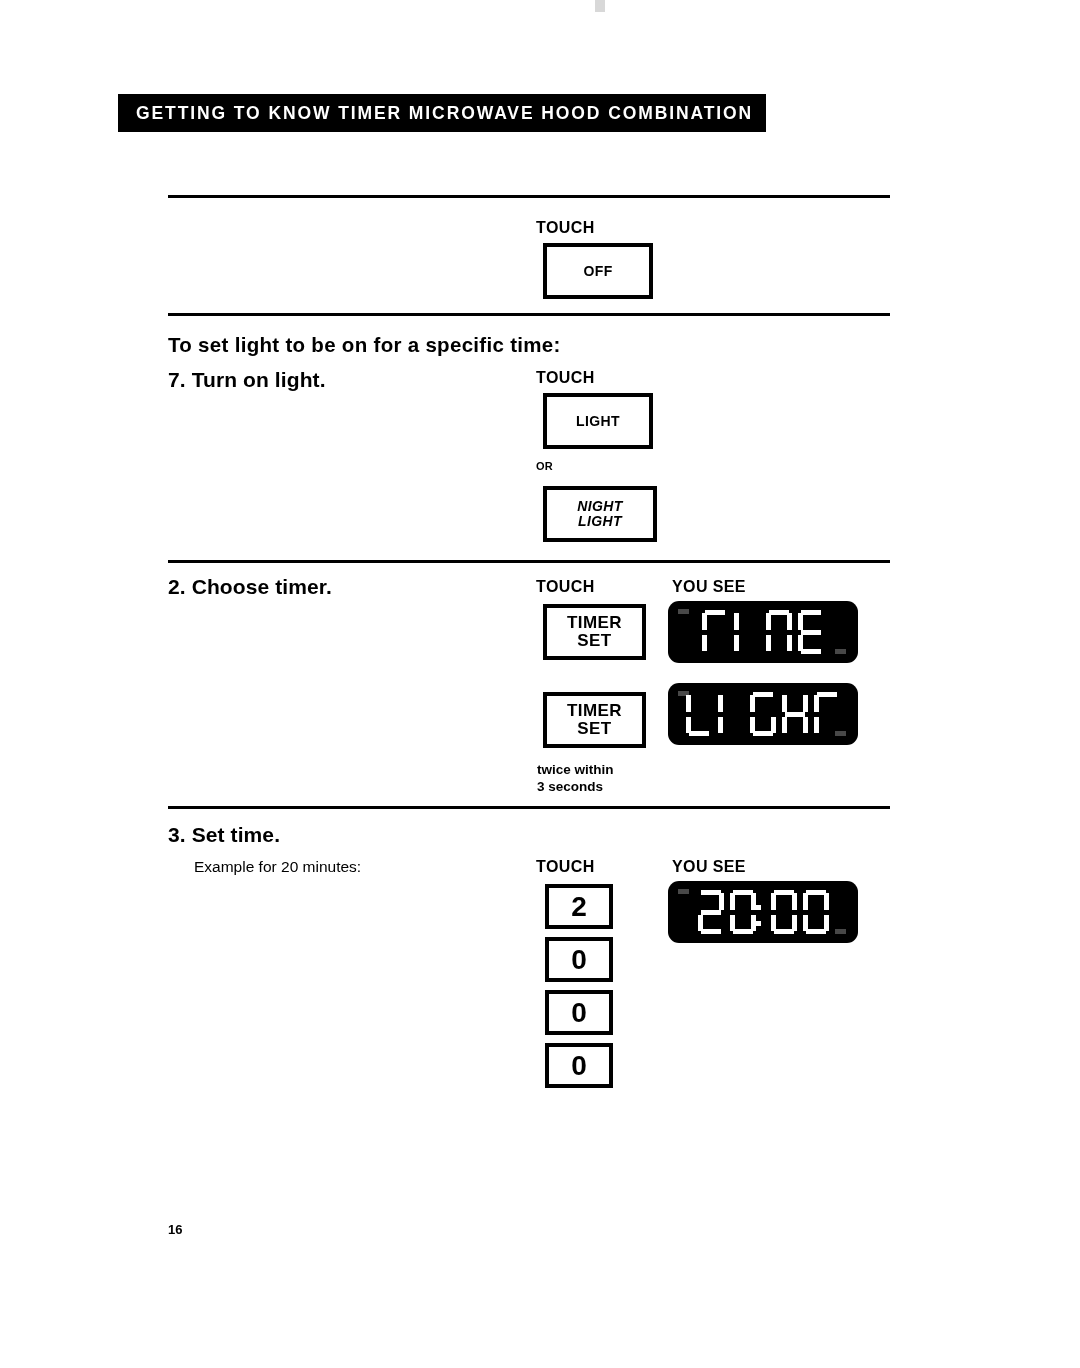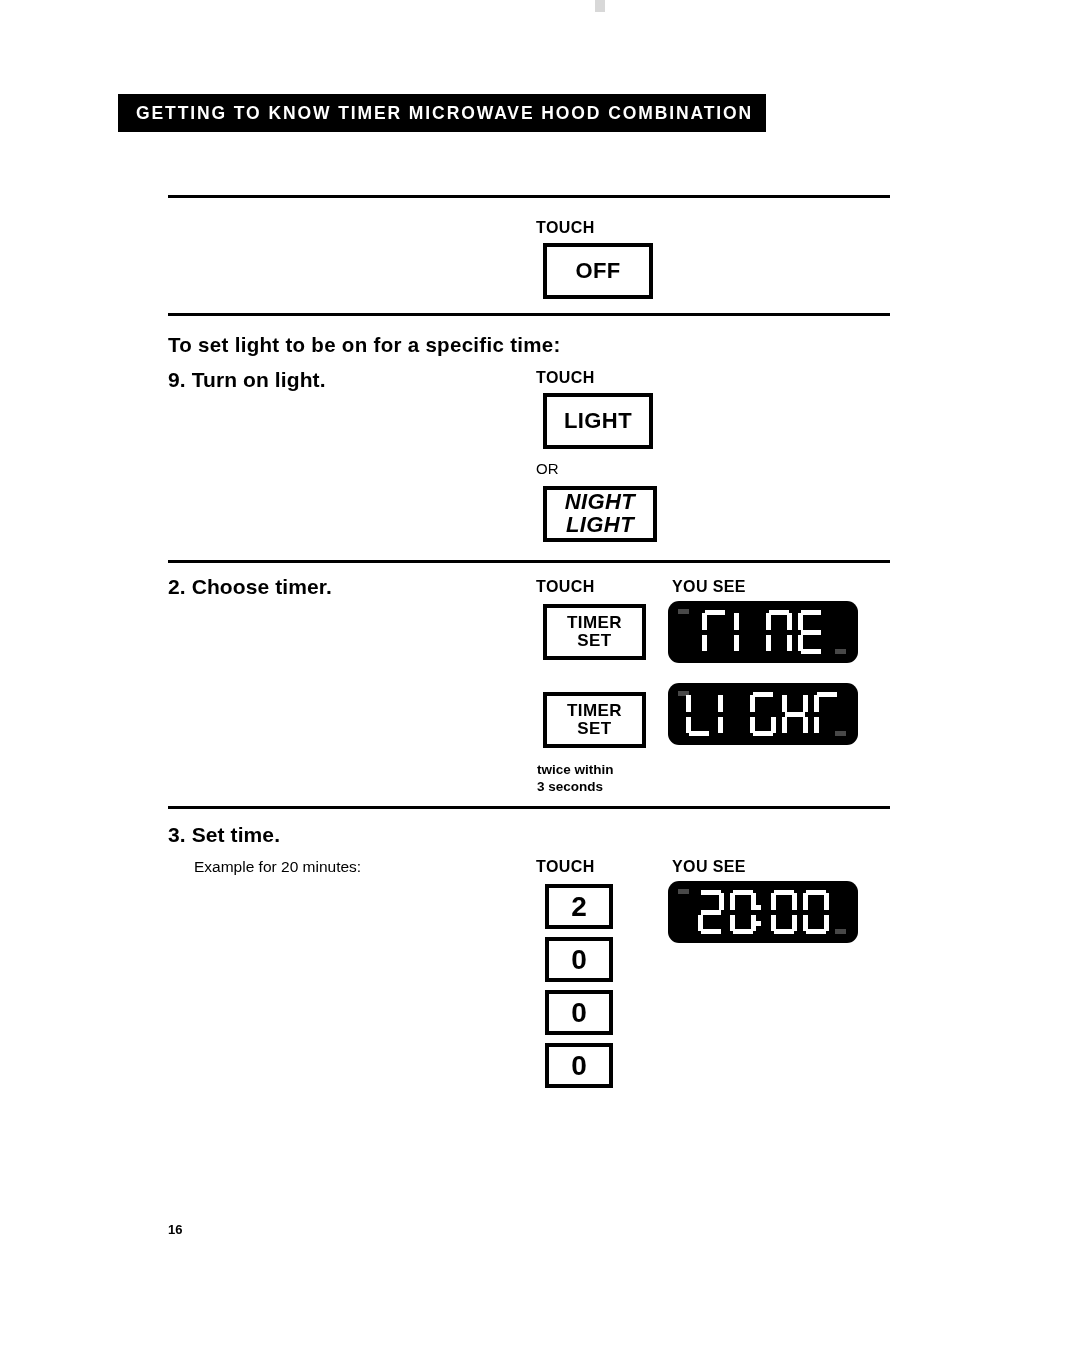--- a/index.html
+++ b/index.html
@@ -90,22 +90,22 @@
   
   .col-label {
     position: absolute;
     font-size: 16px;
     font-weight: bold;
     letter-spacing: 0.4px;
     white-space: nowrap;
   }
   .small-label {
     position: absolute;
-    font-size: 15px;
-    font-weight: normal;
+    font-size: 11px;
+    font-weight: bold;
     letter-spacing: 0.2px;
     white-space: nowrap;
   }
   .note-small {
     position: absolute;
     font-size: 13.5px;
     font-weight: bold;
     line-height: 17px;
     white-space: nowrap;
   }
@@ -117,21 +117,21 @@
     background: #ffffff;
     box-sizing: border-box;
     display: flex;
     flex-direction: column;
     align-items: center;
     justify-content: center;
     font-weight: bold;
     letter-spacing: 0.4px;
     line-height: 1.04;
   }
-  .pad.label-lg { font-size: 22px; text-align: right; }
+  .pad.label-lg { font-size: 14px; text-align: right; }
   .pad.label-md { font-size: 17px; }
   .pad.digit { font-size: 28px; letter-spacing: 0; }
 
   
   .display {
     position: absolute;
     background: #000000;
     border-radius: 11px;
     display: flex;
     align-items: center;
@@ -196,21 +196,21 @@
 
 
   <div class="col-label" style="left:536px; top:219px;">TOUCH</div>
 
   <div class="pad label-lg" style="left:543px; top:243px; width:110px; height:56px;">
     <span>OFF</span>
   </div>
 
   <div class="section-head" style="left:168px; top:333px;">To set light to be on for a specific time:</div>
 
-  <div class="step-head" style="left:168px; top:368px;">9. Turn on light.</div>
+  <div class="step-head" style="left:168px; top:368px;">7. Turn on light.</div>
 
   <div class="col-label" style="left:536px; top:369px;">TOUCH</div>
 
   <div class="pad label-lg" style="left:543px; top:393px; width:110px; height:56px;">
     <span>LIGHT</span>
   </div>
 
   <div class="small-label" style="left:536px; top:460px;">OR</div>
 
   <div class="pad label-lg" style="left:543px; top:486px; width:114px; height:56px;font-style:italic;">

